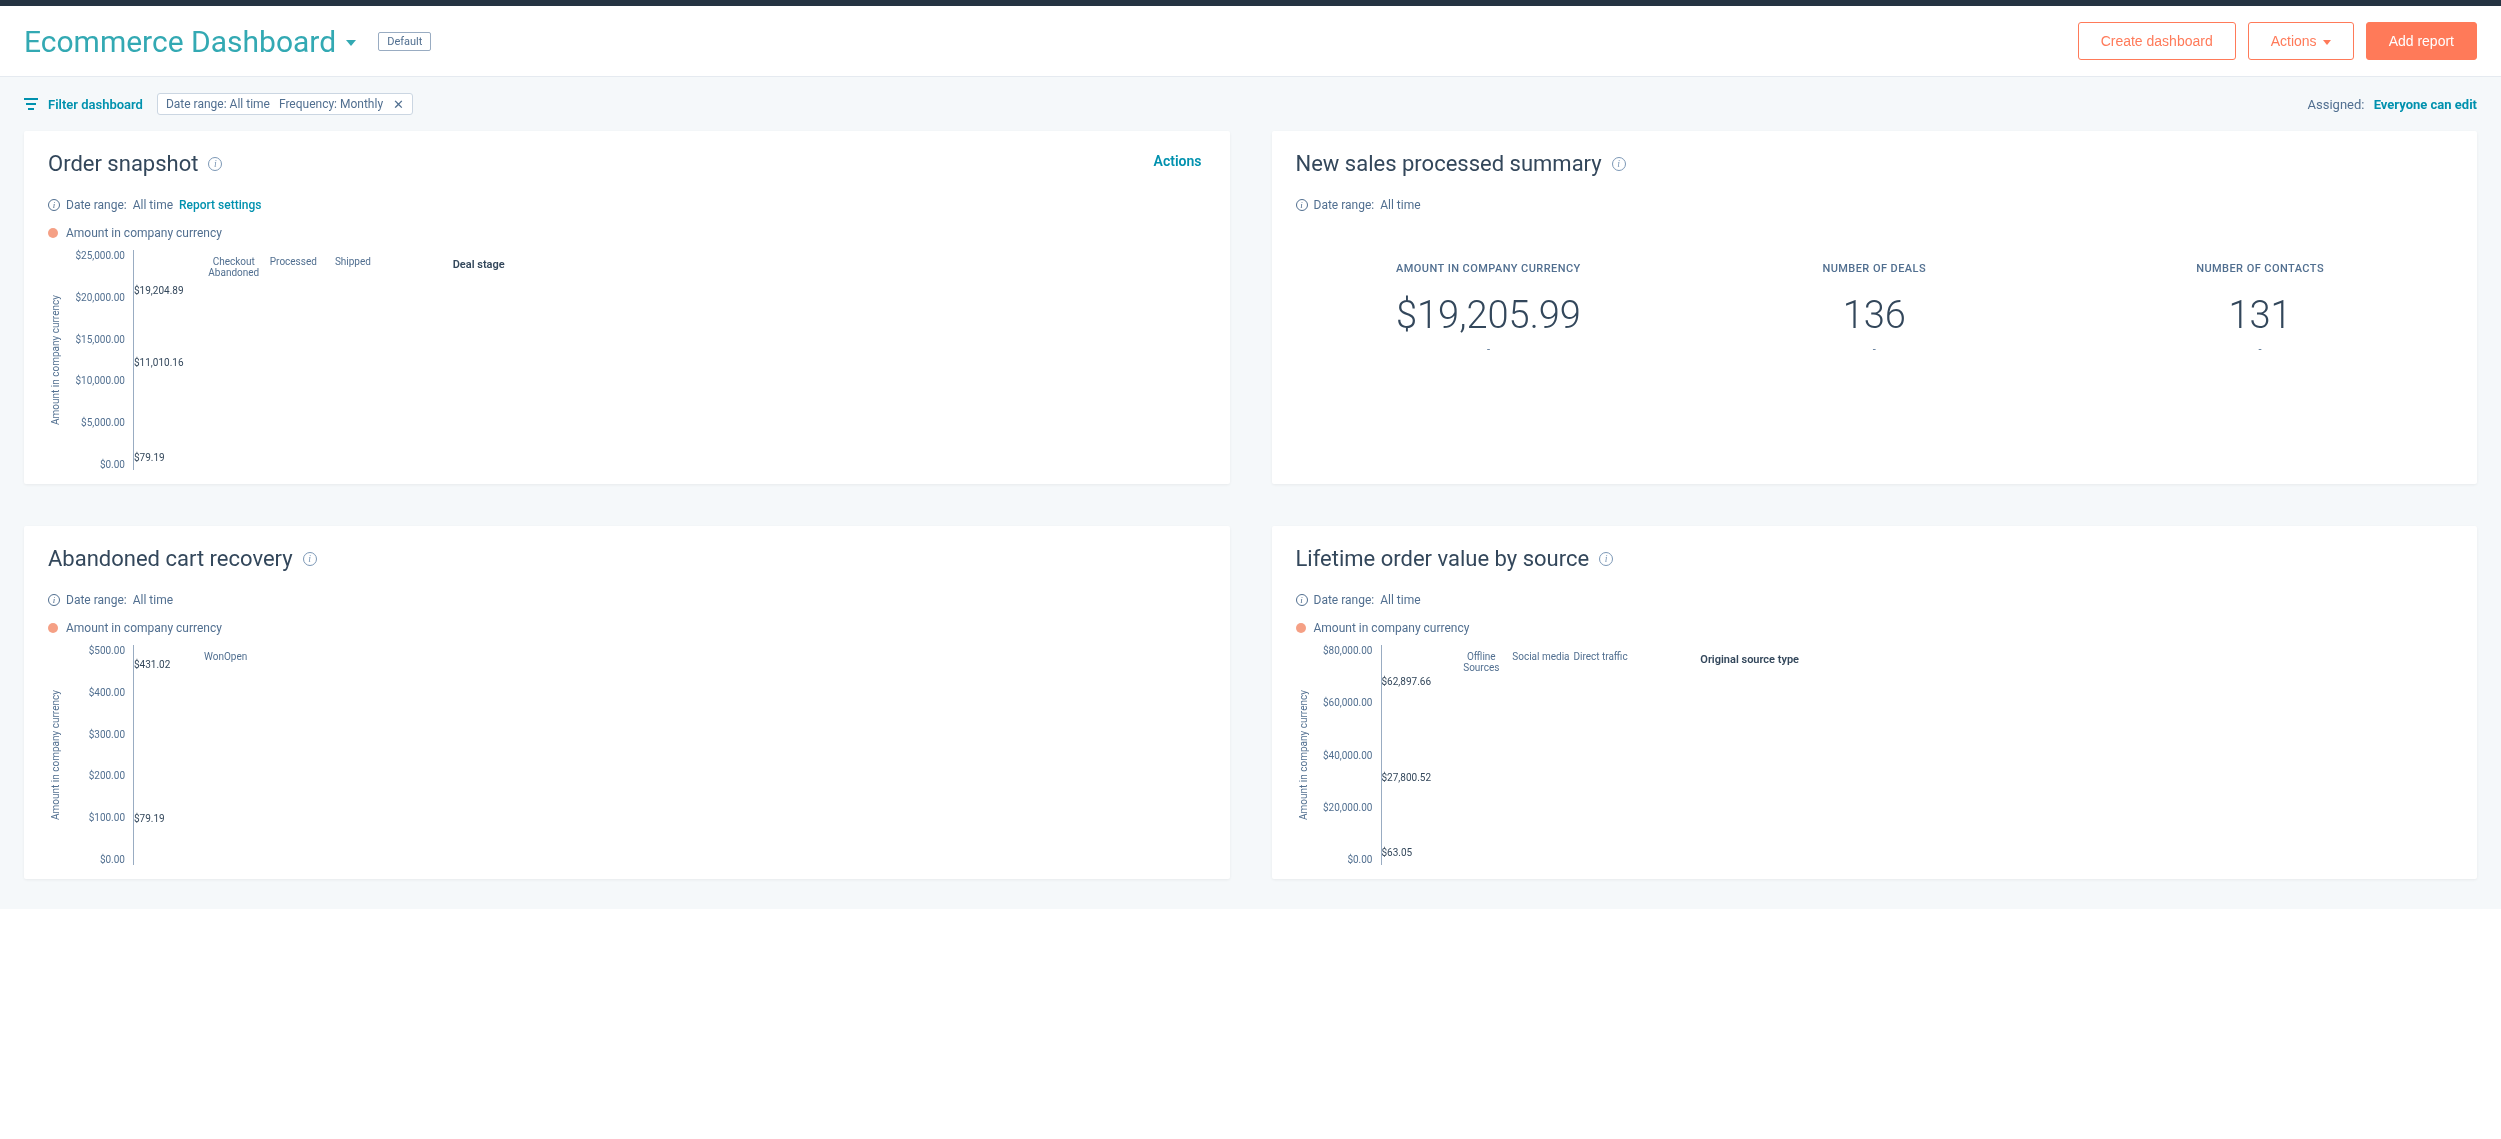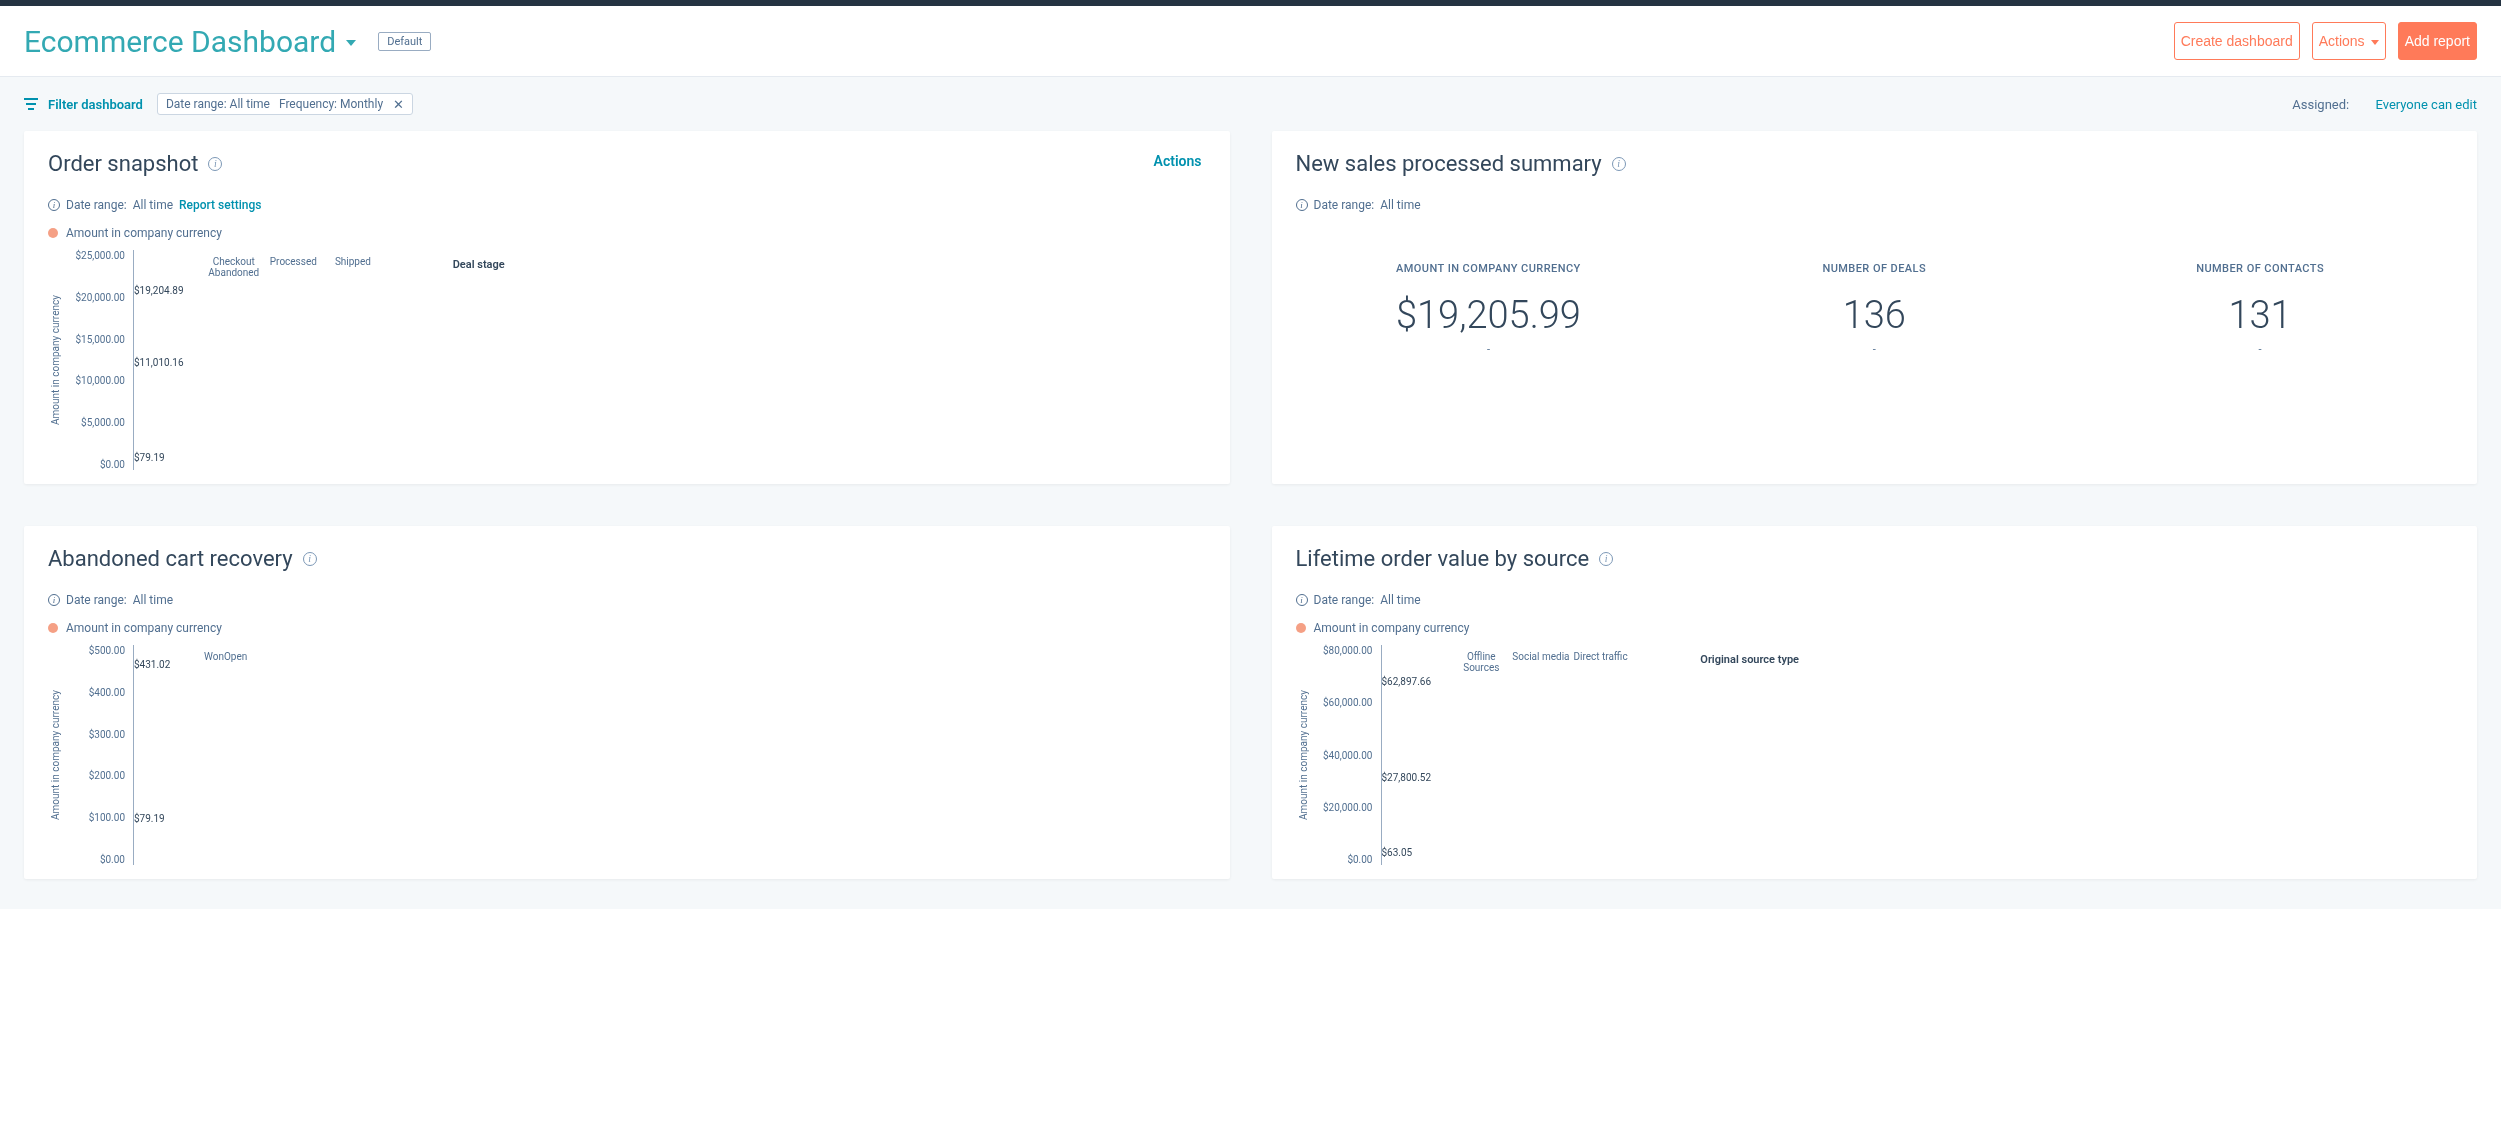--- a/index.html
+++ b/index.html
@@ -51,21 +51,21 @@
     margin-left: 22px;
     padding: 2px 8px;
     font-size: 11px;
     border: 1px solid #99acc2;
     color: #516f90;
     border-radius: 2px;
   }
   .header-actions { margin-left: auto; display: flex; gap: 12px; }
   .btn {
     font-size: 14px;
-    padding: 10px 6px;
+    padding: 10px 22px;
     border-radius: 3px;
     cursor: pointer;
     font-weight: 500;
   }
   .btn-outline {
     background: #fff;
     color: var(--orange);
     border: 1px solid var(--orange);
   }
   .btn-primary {
@@ -110,21 +110,21 @@
     border-radius: 3px;
     background: #fff;
     font-size: 12px;
     color: var(--text-light);
   }
   .chip .close {
     margin-left: 10px; cursor: pointer; color: var(--text-light); font-size: 13px; line-height: 1;
   }
   .assigned { margin-left: auto; font-size: 13px; }
   .assigned-label { color: var(--text-light); }
-  .assigned-link { color: var(--link); font-weight: 400; cursor: pointer; margin-left: 23px;}
+  .assigned-link { color: var(--link); font-weight: 700; cursor: pointer; margin-left: 6px;}
 
   
   .grid {
     background: var(--bg);
     display: grid;
     grid-template-columns: 1fr 1fr;
     gap: 42px;
     padding: 0 24px 30px;
   }
   .panel {

